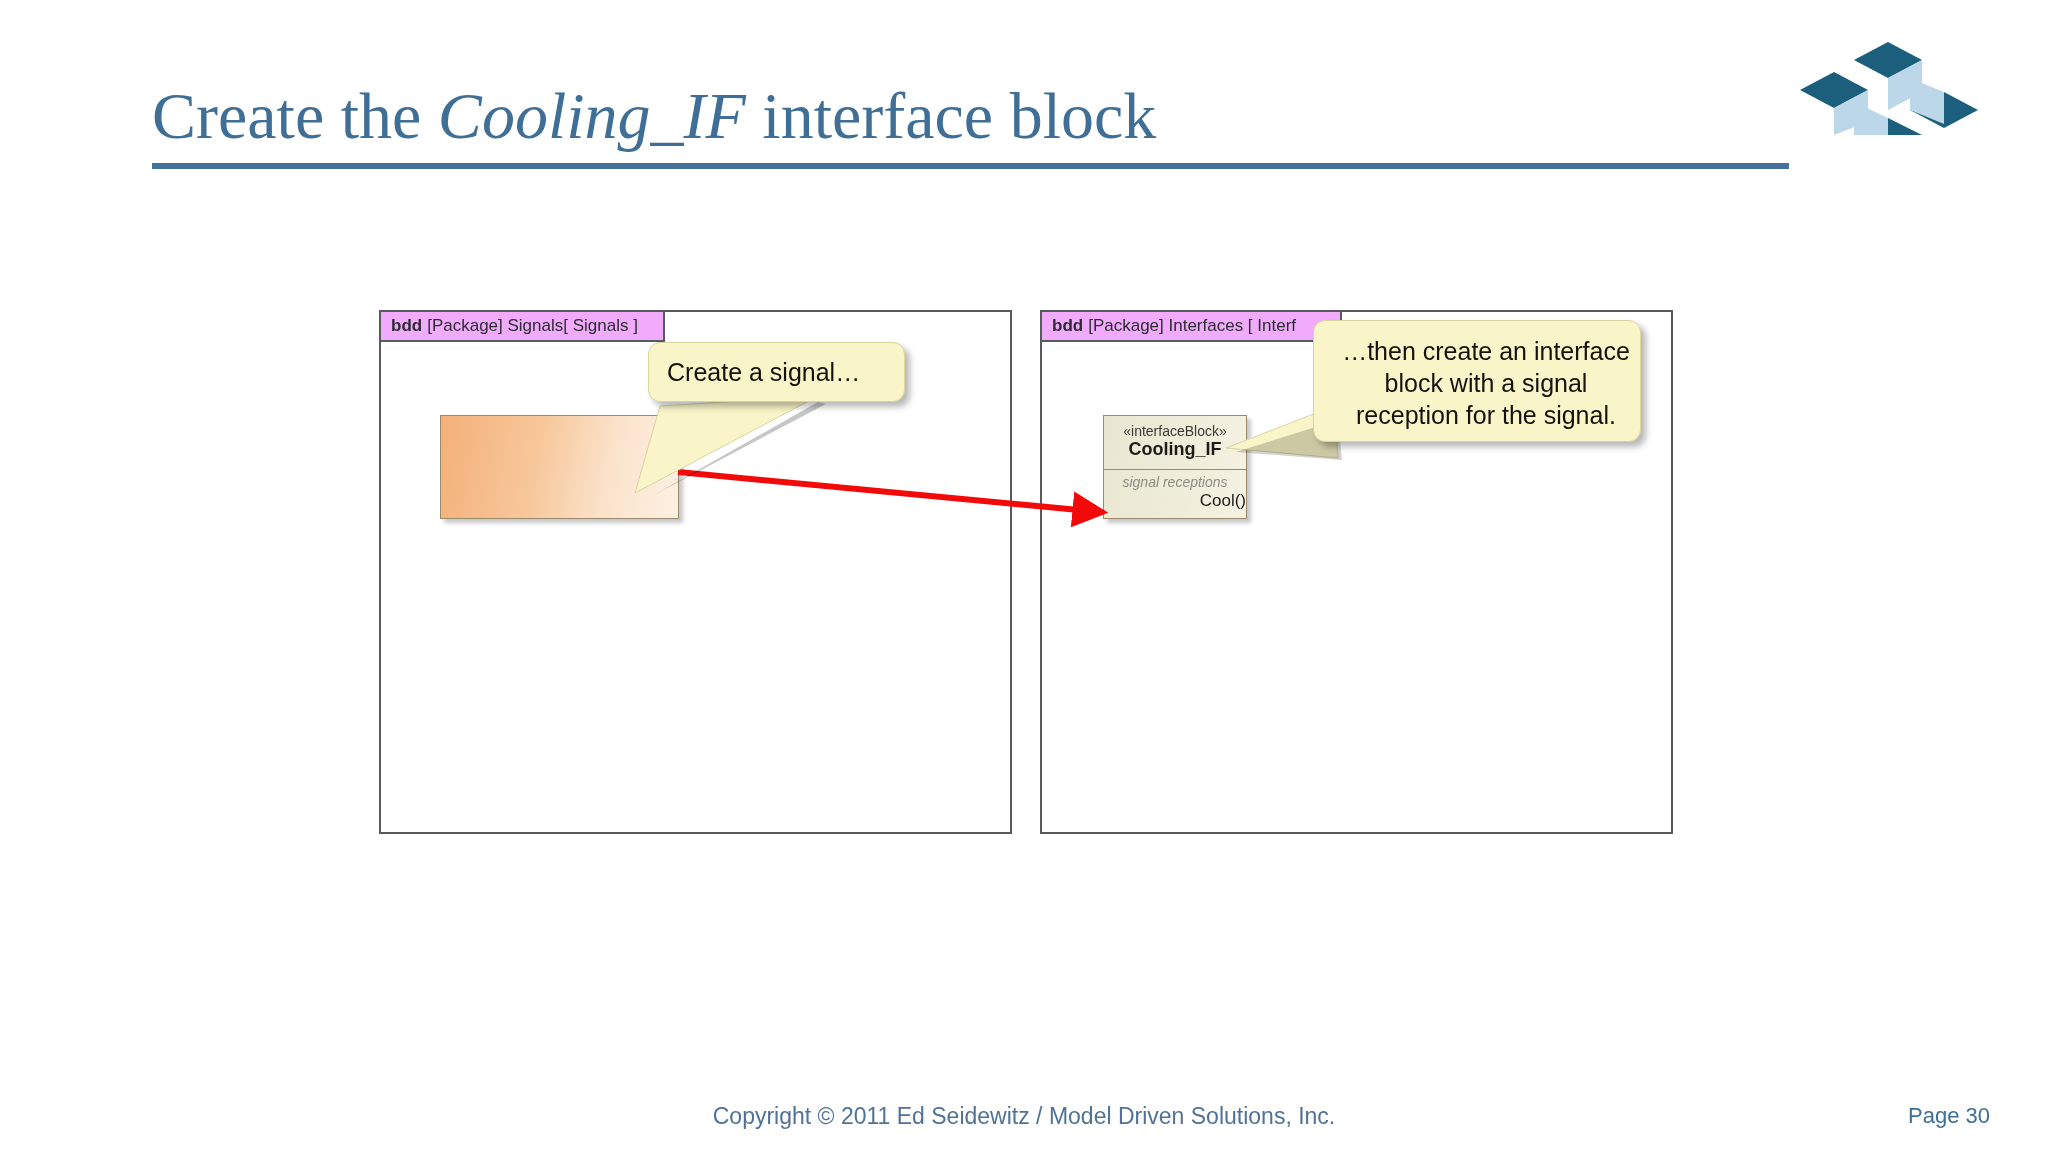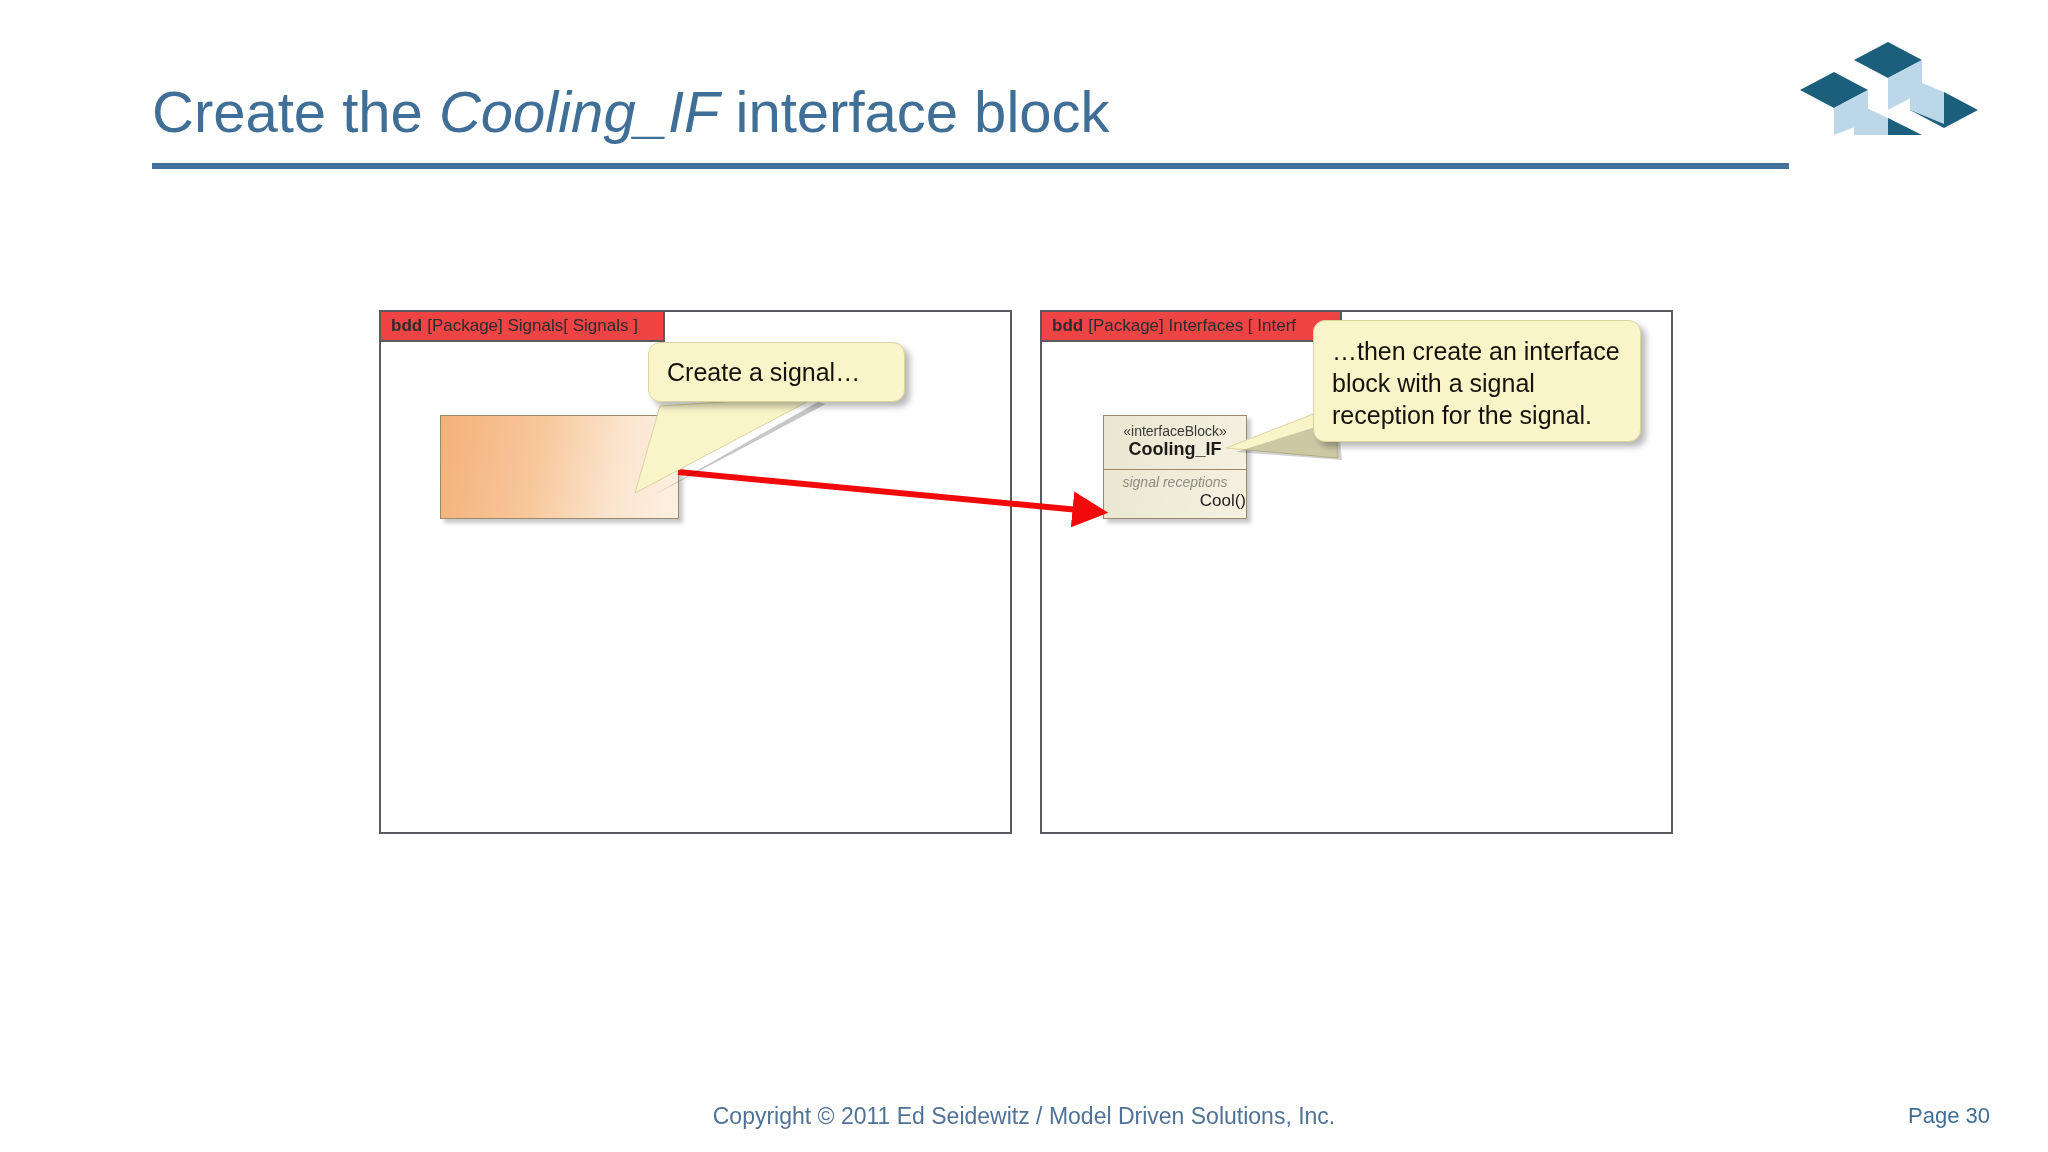--- a/index.html
+++ b/index.html
@@ -14,24 +14,25 @@
     overflow: hidden;
     font-family: "Liberation Sans", sans-serif;
     background: #ffffff;
   }
 
   
   #slide-title {
     position: absolute;
     left: 152px;
     top: 78px;
-    font-size: 58px;
+    font-size: 66px;
     color: #3f6e96;
     white-space: nowrap;
     letter-spacing: 0px;
+    font-family: Liberation Serif, serif;
   }
   #slide-title .ital {
     font-style: italic;
   }
   #title-rule {
     position: absolute;
     left: 152px;
     top: 163px;
     width: 1637px;
     height: 6px;
@@ -67,21 +68,21 @@
     height: 524px;
   }
   .frame-tab {
     position: absolute;
     left: 0px;
     top: 0px;
     height: 30px;
     border-right: 2px solid #595a5e;
     border-bottom: 2px solid #595a5e;
     box-sizing: border-box;
-    background: #ef4444;
+    background: #f0abfc;
     display: flex;
     align-items: center;
     padding: 0 8px 0 10px;
     font-size: 17px;
     color: #2c2c30;
     white-space: nowrap;
   }
   #tab-signals { width: 284px; }
   #tab-interfaces { width: 300px; }
   .frame-tab .kw {
@@ -182,20 +183,21 @@
     width: 257px;
     height: 60px;
     padding: 13px 0 0 18px;
   }
   #callout-right {
     left: 1313px;
     top: 320px;
     width: 328px;
     height: 122px;
     padding: 14px 0 0 18px;
+    text-align: center;
   }
   .callout-tail {
     position: absolute;
     pointer-events: none;
   }
   #tail-left {
     left: 630px;
     top: 388px;
     width: 200px;
     height: 110px;

